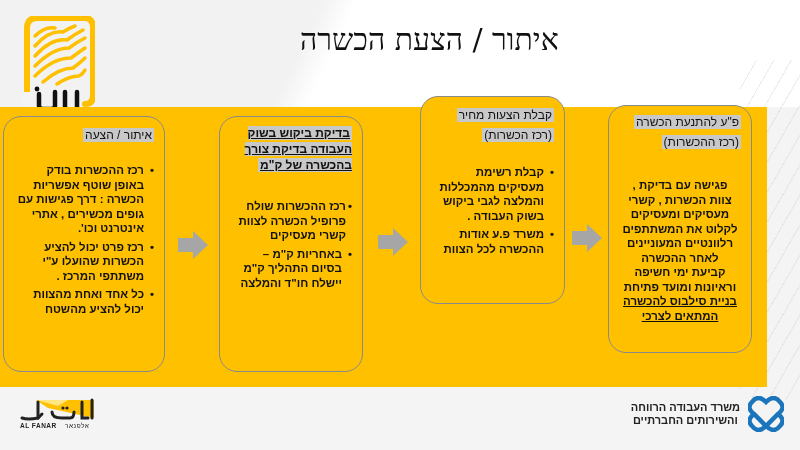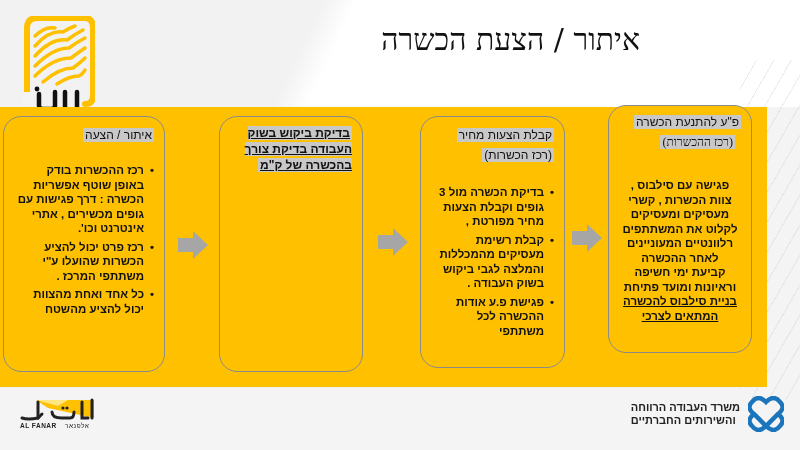--- a/index.html
+++ b/index.html
@@ -13,21 +13,21 @@
     position: absolute; left: 0; top: 0; width: 800px; height: 107px;
     background: linear-gradient(115deg, #f2f2f2 0%, #f2f2f2 38%, #ffffff 42%, #ffffff 100%);
   }
   .diag-lines {
     position: absolute; right: 0; top: 60px; width: 60px; height: 340px;
     background: repeating-linear-gradient(120deg, transparent 0 14px, rgba(200,200,200,0.35) 14px 15px);
   }
   .title {
     position: absolute; top: 22px; left: 300px; width: 360px;
     font-family: "DejaVu Serif", "Liberation Serif", serif;
-    font-size: 30px; color: #111; direction: rtl; text-align: right;
+    font-size: 30px; color: #111; direction: rtl; text-align: left;
     padding-right: 20px;
   }
   .logo-top {
     position: absolute; left: 17px; top: 16px; width: 78px; height: 92px;
   }
   .band {
     position: absolute; left: 0; top: 107px; width: 767px; height: 280px;
     background: #ffc000;
   }
   .box {
@@ -62,21 +62,21 @@
   .arrow {
     position: absolute; width: 30px; height: 28px;
   }
   .footer-left { position: absolute; left: 18px; top: 398px; width: 80px; height: 34px; }
   .footer-left .fanar-latin {
     position: absolute; left: 2px; top: 24px; font-size: 6.5px; font-weight: bold; color: #222; letter-spacing: 0.5px;
     white-space: nowrap;
   }
   .footer-right { position: absolute; right: 16px; top: 394px; height: 40px; display: flex; align-items: center; gap: 8px; }
   .ministry-text {
-    direction: rtl; text-align: left; font-size: 11px; font-weight: bold; color: #222; line-height: 13px;
+    direction: rtl; text-align: center; font-size: 11px; font-weight: bold; color: #222; line-height: 13px;
   }
 </style>
 </head>
 <body>
 
 <div class="bg-white"></div>
 <div class="diag-lines"></div>
 
 <div class="logo-top">
   <svg width="78" height="92" viewBox="0 0 78 92">
@@ -118,49 +118,52 @@
 </div>
 
 <svg class="arrow" style="left:178px; top:231px;" viewBox="0 0 30 28">
   <polygon points="0,7 15,7 15,0 30,14 15,28 15,21 0,21" fill="#a6a6a6"></polygon>
 </svg>
 
 <div class="box" style="left:219px; top:116px; width:144px; height:256px;">
   <div class="head-wrap" style="margin-bottom:26px; padding-left:8px;">
     <span class="box-head bold under" style="line-height:16px;">בדיקת ביקוש בשוק העבודה בדיקת צורך בהכשרה של ק"מ</span>
   </div>
+  <ul>
+    <li style="padding-right:6px;">רכז ההכשרות שולח פרופיל הכשרה לצוות קשרי מעסיקים</li>
+    <li>באחריות ק"מ – בסיום התהליך ק"מ יישלח חו"ד והמלצה</li>
+  </ul>
 </div>
 
 <svg class="arrow" style="left:378px; top:228px;" viewBox="0 0 30 28">
   <polygon points="0,7 15,7 15,0 30,14 15,28 15,21 0,21" fill="#a6a6a6"></polygon>
 </svg>
 
-<div class="box" style="left:420px; top:116px; width:145px; height:252px;">
+<div class="box" style="left:420px; top:96px; width:145px; height:208px;">
   <div class="head-wrap" style="margin-bottom:20px;">
     <span class="box-head">קבלת הצעות מחיר</span><br>
     <span class="box-head">(רכז הכשרות)</span>
   </div>
   <ul>
-    <li>בדיקת הכשרה  מול 3 גופים וקבלת הצעות מחיר מפורטת ,</li>
     <li>קבלת רשימת מעסיקים מהמכללות והמלצה לגבי ביקוש בשוק העבודה .</li>
-    <li>פגישת פ.ע אודות ההכשרה לכל משתתפי</li>
+    <li>משרד פ.ע אודות ההכשרה לכל הצוות</li>
   </ul>
 </div>
 
 <svg class="arrow" style="left:572px; top:224px;" viewBox="0 0 30 28">
   <polygon points="0,7 15,7 15,0 30,14 15,28 15,21 0,21" fill="#a6a6a6"></polygon>
 </svg>
 
 <div class="box plain" style="left:608px; top:105px; width:144px; height:248px; padding-top:6px;">
   <div class="head-wrap" style="margin-bottom:26px;">
     <span class="box-head">פ"ע להתנעת הכשרה</span><br>
-    <span class="box-head" style="margin-right:6px;font-family:Liberation Serif, serif;">(רכז ההכשרות)</span>
+    <span class="box-head" style="">(רכז ההכשרות)</span>
   </div>
   <div style="text-align:center; line-height:14.5px;">
-    <div>פגישה עם סילבוס ,</div>
+    <div>פגישה עם בדיקת ,</div>
     <div>צוות הכשרות , קשרי</div>
     <div>מעסיקים ומעסיקים</div>
     <div>לקלוט את המשתתפים</div>
     <div>רלוונטיים המעוניינים</div>
     <div>לאחר ההכשרה</div>
     <div>קביעת ימי חשיפה</div>
     <div>וראיונות ומועד פתיחת</div>
     <div class="under-link">בניית סילבוס להכשרה</div>
     <div class="under-link">המתאים לצרכי</div>
   </div>

